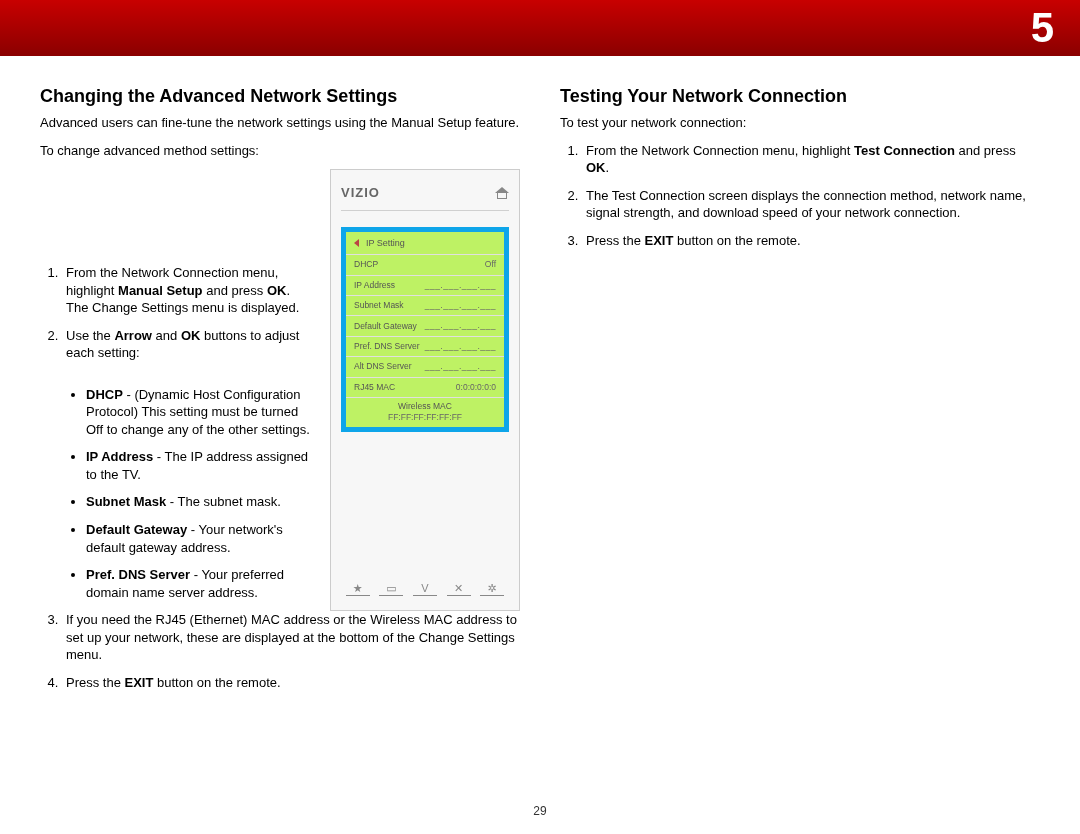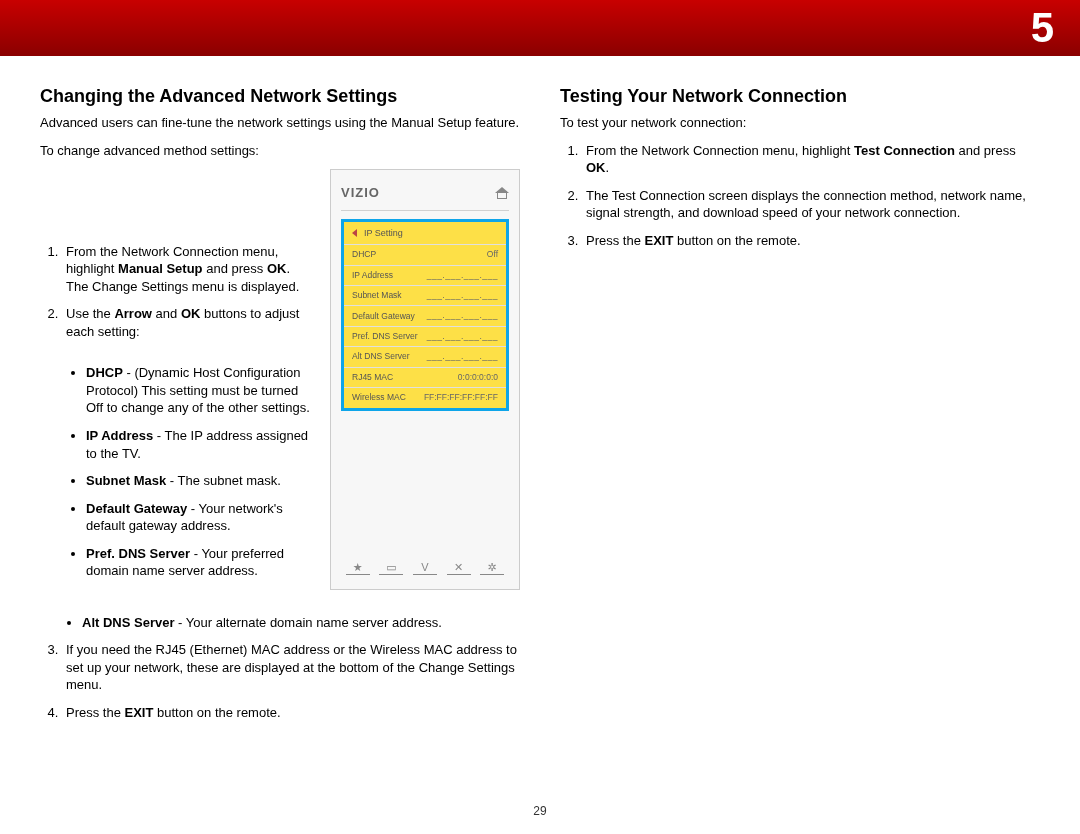--- a/index.html
+++ b/index.html
@@ -59,21 +59,21 @@
     font-size: 9px;
     color: #555;
     position: relative;
   }
   .mockup-header {
     display: flex;
     justify-content: space-between;
     align-items: center;
     border-bottom: 1px solid #d0d0d0;
     padding: 4px 0 8px 0;
-    margin-bottom: 8px;
+    margin-bottom: 16px;
   }
   .vizio-logo { font-weight: bold; font-size: 13px; letter-spacing: 1px; color: #666; }
   .home-icon {
     width: 14px; height: 12px;
     background: none;
     position: relative;
   }
   .home-icon::before {
     content: '';
     position: absolute;
@@ -83,22 +83,22 @@
   }
   .home-icon::after {
     content: '';
     position: absolute;
     top: 0; left: 0;
     border-left: 7px solid transparent;
     border-right: 7px solid transparent;
     border-bottom: 6px solid #888;
   }
   .mockup-screen {
-    background: #fde047;
-    border: 3px solid #0ea5e9;
+    background: #bef264;
+    border: 5px solid #0ea5e9;
   }
   .mockup-title {
     padding: 5px 8px 5px 20px;
     border-bottom: 1px solid #e0e0e0;
     position: relative;
     font-size: 9px;
   }
   .mockup-title::before {
     content: '';
     position: absolute;
@@ -109,21 +109,21 @@
   }
   .mockup-row {
     display: flex;
     justify-content: space-between;
     align-items: center;
     padding: 4px 8px;
     border-bottom: 1px solid #e0e0e0;
     font-size: 8.5px;
     min-height: 18px;
   }
-  .mockup-row:last-child { border-bottom: none; }
+  .mockup-row:last-child { border-bottom: none; flex-direction: column; }
   .mockup-row .label { white-space: normal; max-width: 70px; line-height: 1.1; }
   .mockup-row .value { color: #666; }
   .blank-ip {
     color: #999;
     letter-spacing: 0.5px;
   }
   .mockup-footer-space { height: 140px; }
   .mockup-icons {
     display: flex;
     justify-content: space-around;
@@ -221,23 +221,20 @@
         <div class="mockup-icons">
           <span class="icon-box">★</span>
           <span class="icon-box">▭</span>
           <span class="icon-box">V</span>
           <span class="icon-box">✕</span>
           <span class="icon-box">✲</span>
         </div>
       </div>
     </div>
 
-    <ul style="padding-left:42px;">
-      <li><span class="bold">Alt DNS Server</span><span> - Your alternate domain name server address.</span></li>
-    </ul>
     <ol start="3" style="">
       <li>If you need the RJ45 (Ethernet) MAC address or the Wireless MAC address to set up your network, these are displayed at the bottom of the Change Settings menu.</li>
       <li><span>Press the </span><span class="bold">EXIT</span><span> button on the remote.</span></li>
     </ol>
   </div>
 
   <div class="column">
     <div class="section-heading">Testing Your Network Connection</div>
     <p>To test your network connection:</p>
     <ol>

